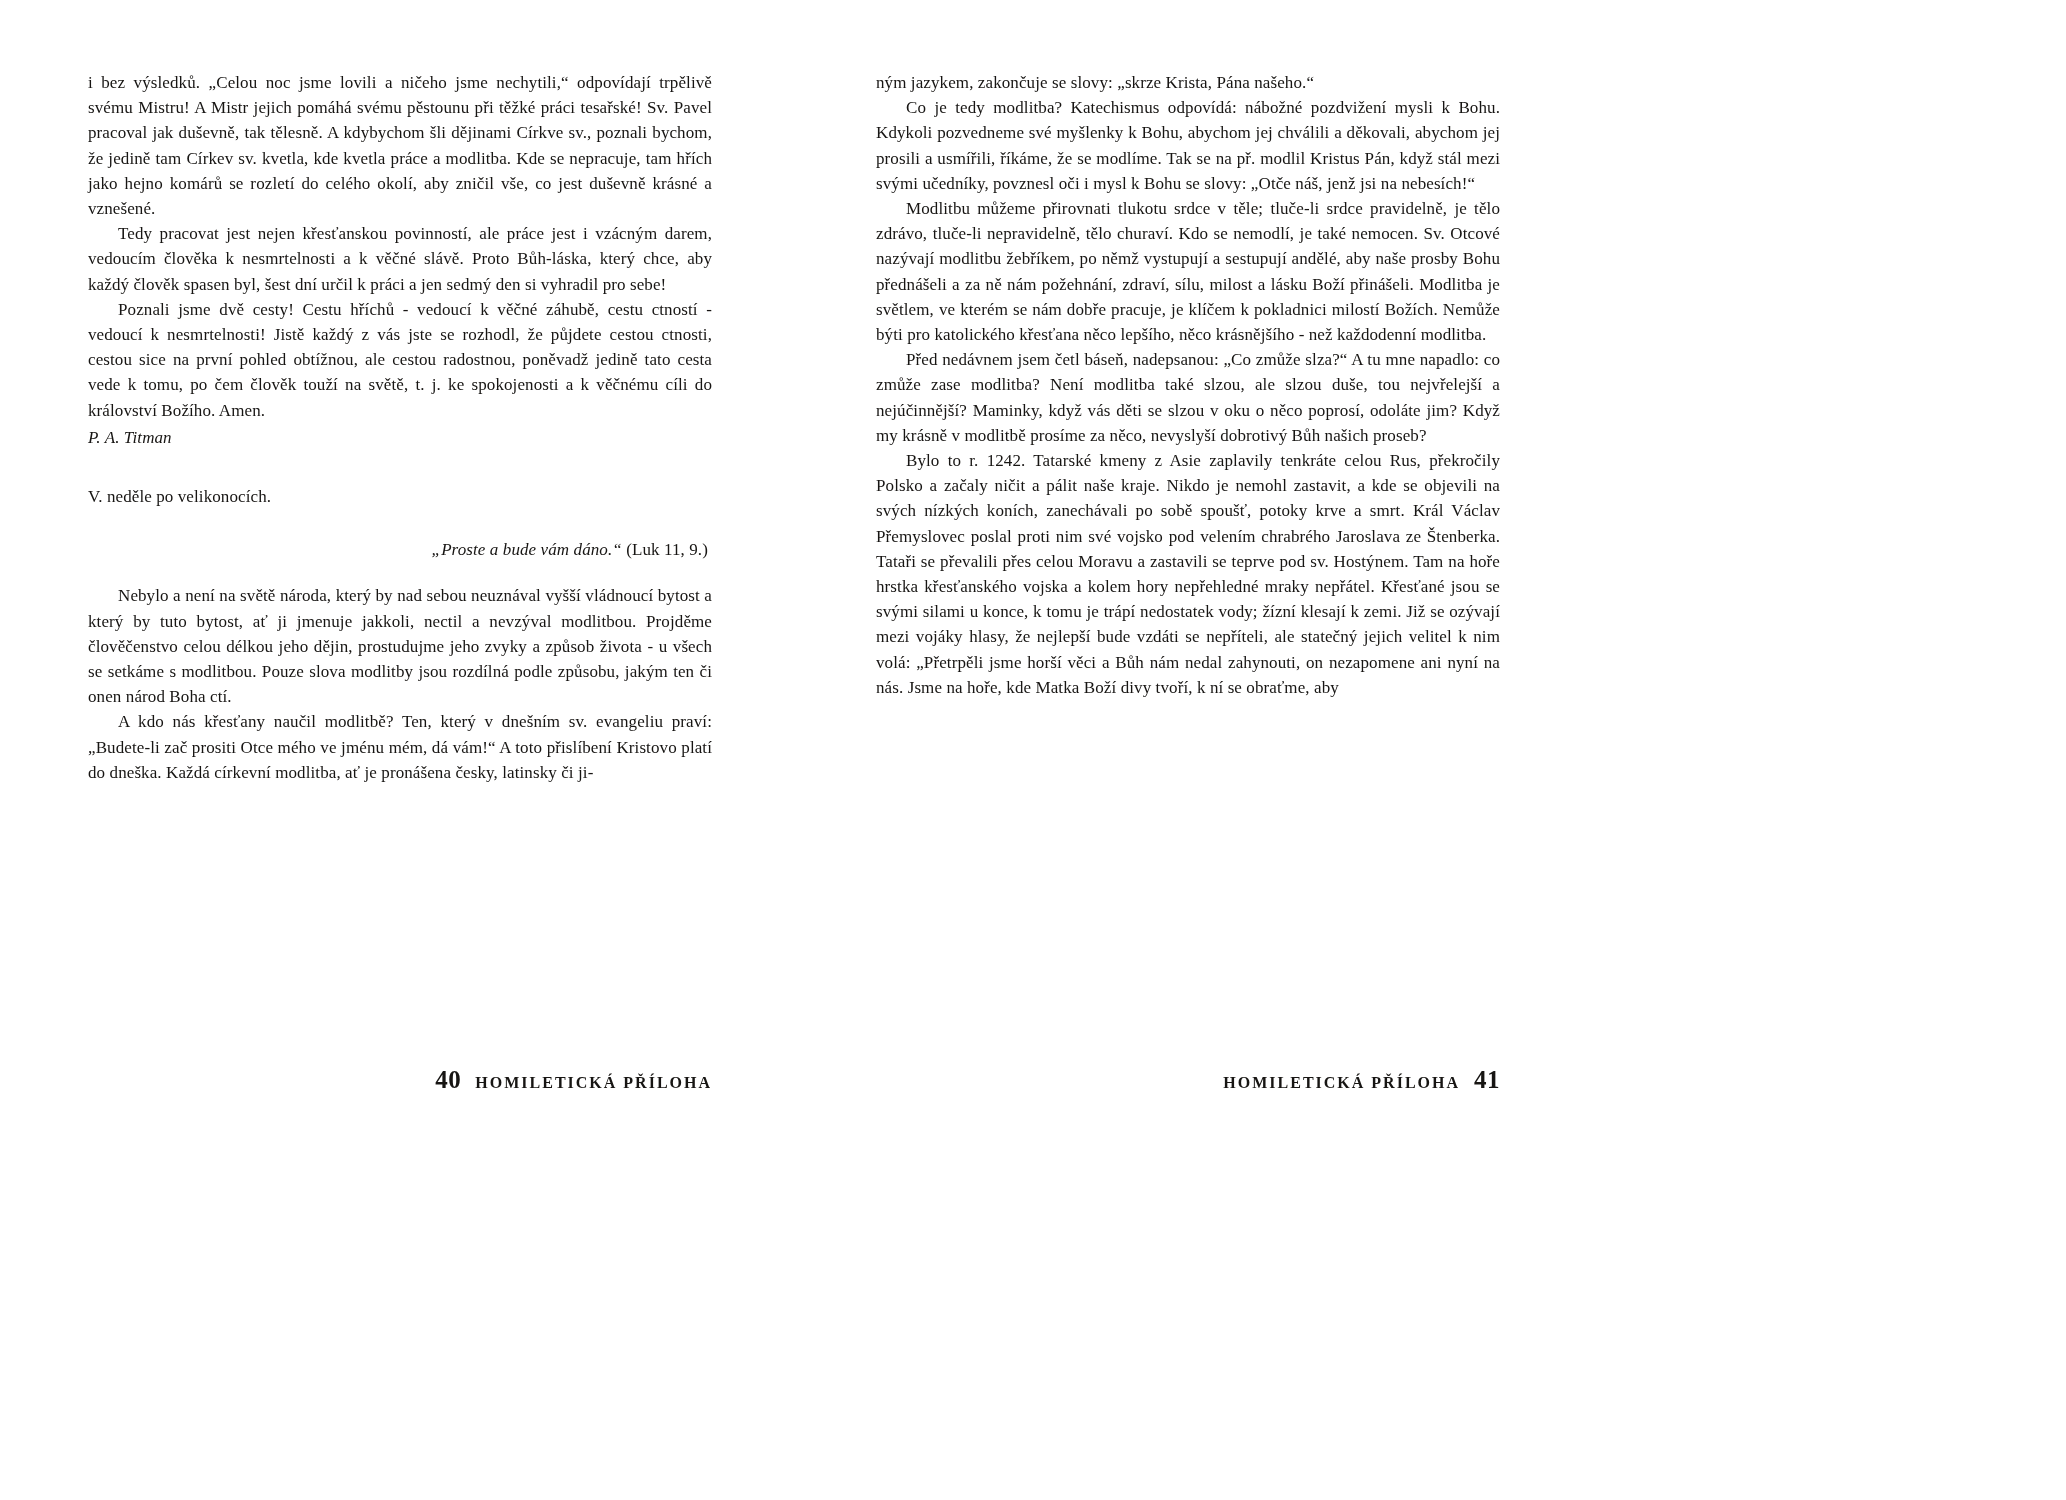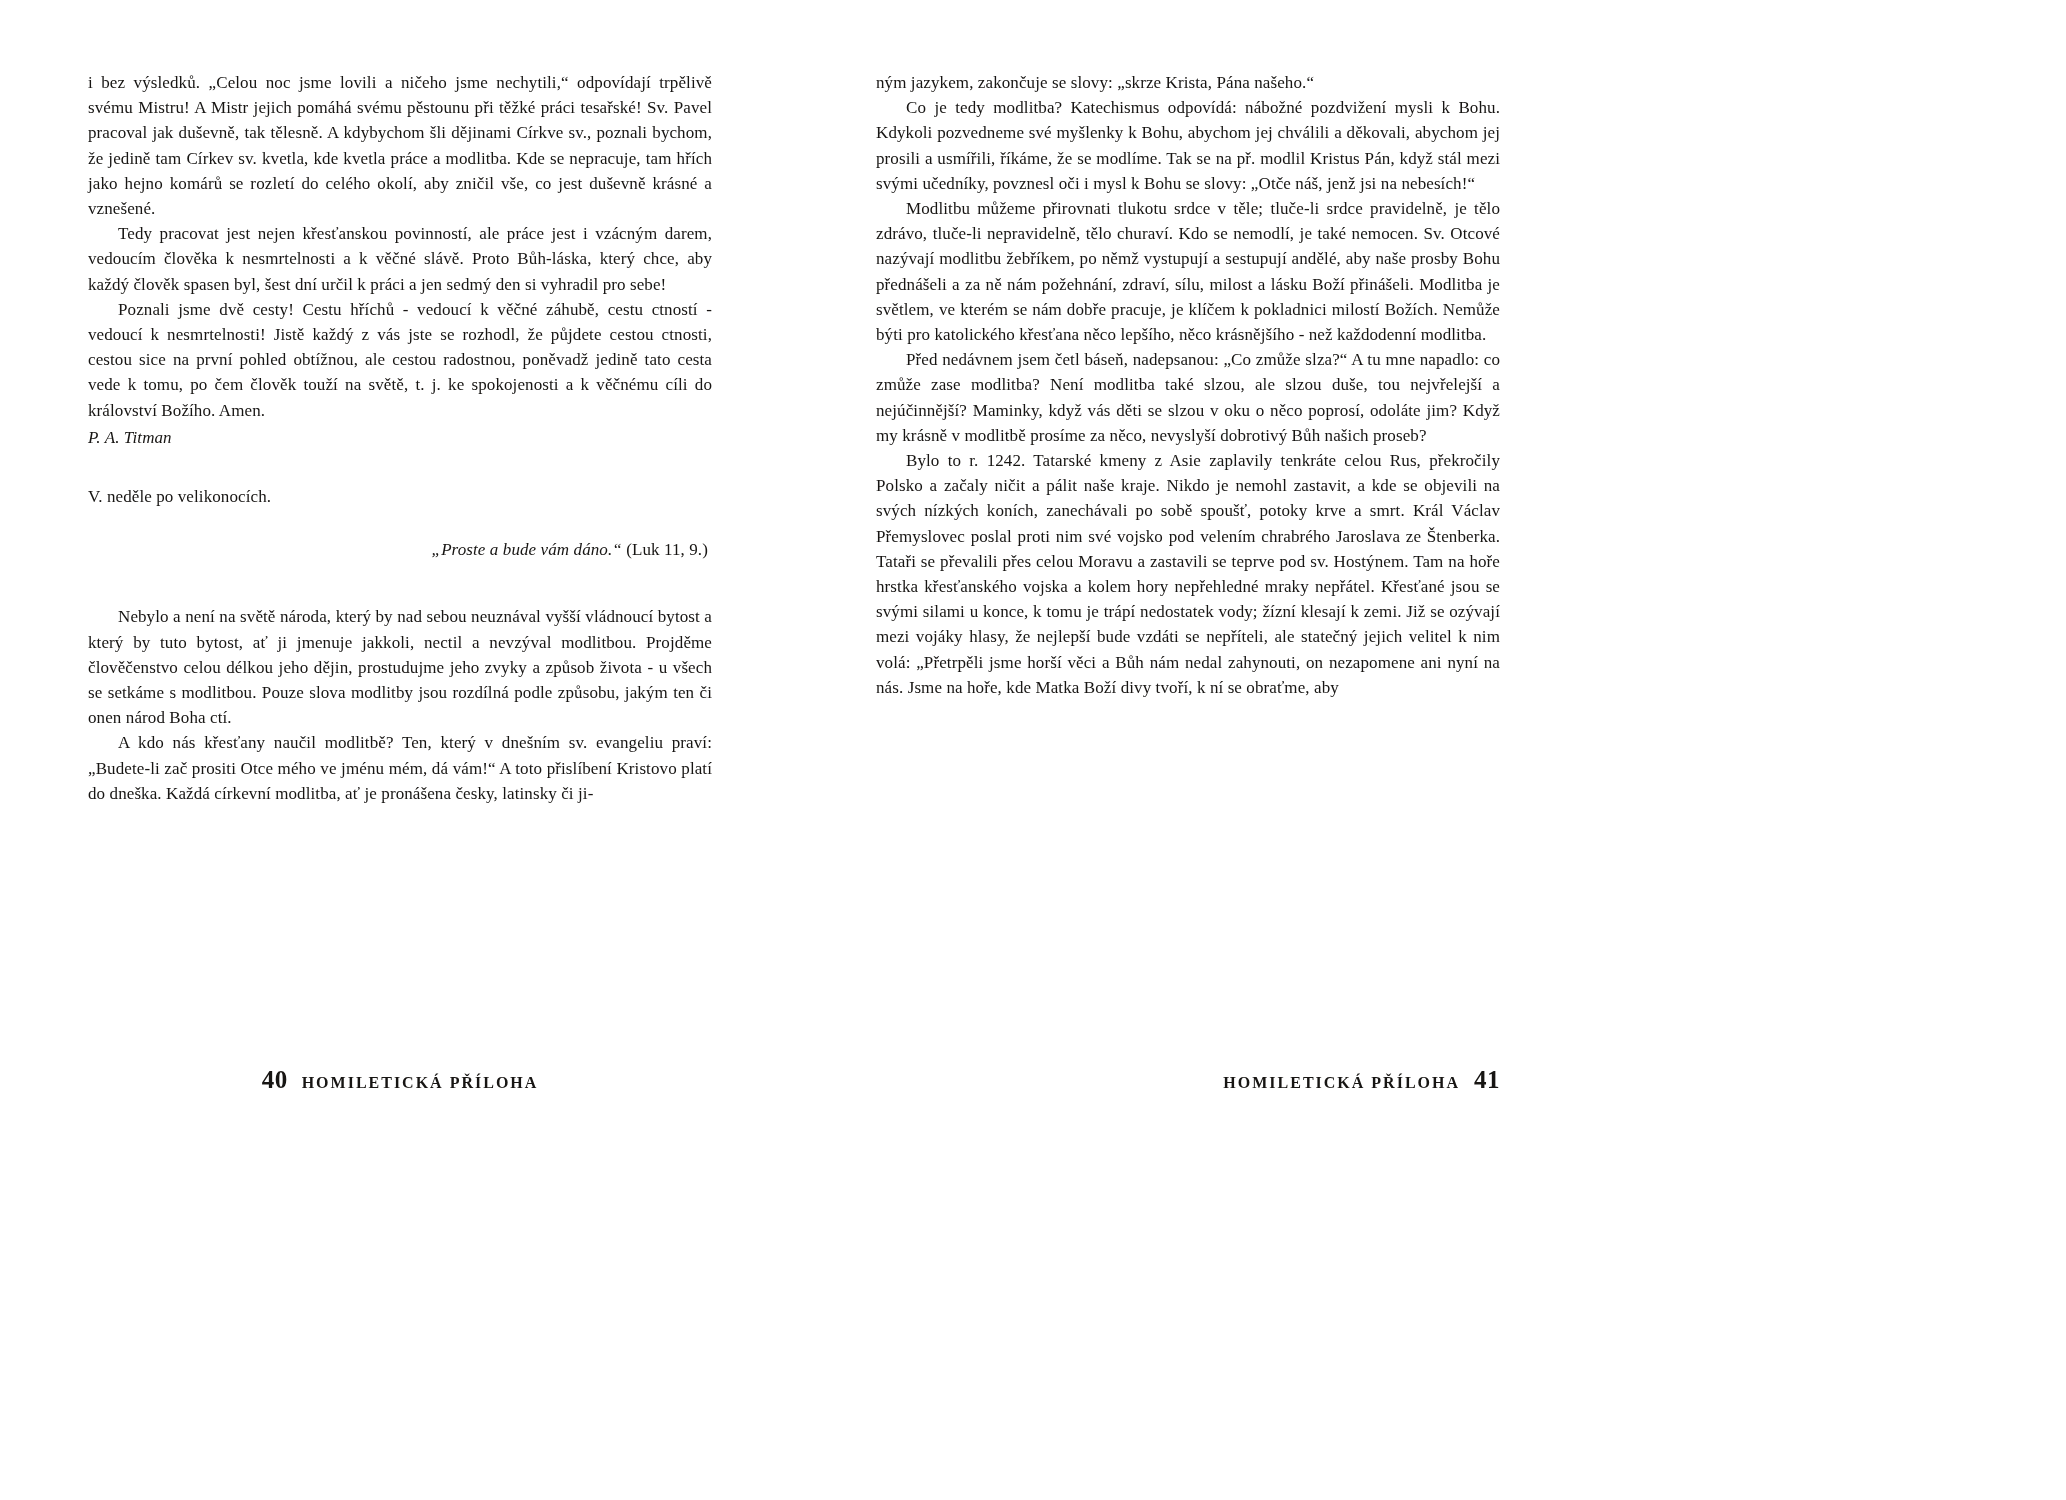--- a/index.html
+++ b/index.html
@@ -37,28 +37,28 @@
     margin-top: 34px;
     text-align: left;
   }
   .quote-line {
     margin-top: 28px;
     text-align: right;
     padding-right: 4px;
   }
   .quote-text { font-style: italic; }
   .quote-ref  { font-style: normal; }
-  .after-quote { margin-top: 42px; }
+  .after-quote { margin-top: 21px; }
   .page-footer {
     position: absolute;
     top: 1066px;
     width: 624px;
     white-space: nowrap;
   }
-  .footer-left  { left: 88px; text-align: center; }
+  .footer-left  { left: 88px; text-align: right; }
   .footer-right { left: 876px; text-align: right; }
   .page-num {
     font-weight: 700;
     font-size: 25px;
     letter-spacing: 0.5px;
   }
   .running-title {
     font-weight: 700;
     font-size: 16px;
     letter-spacing: 2px;

